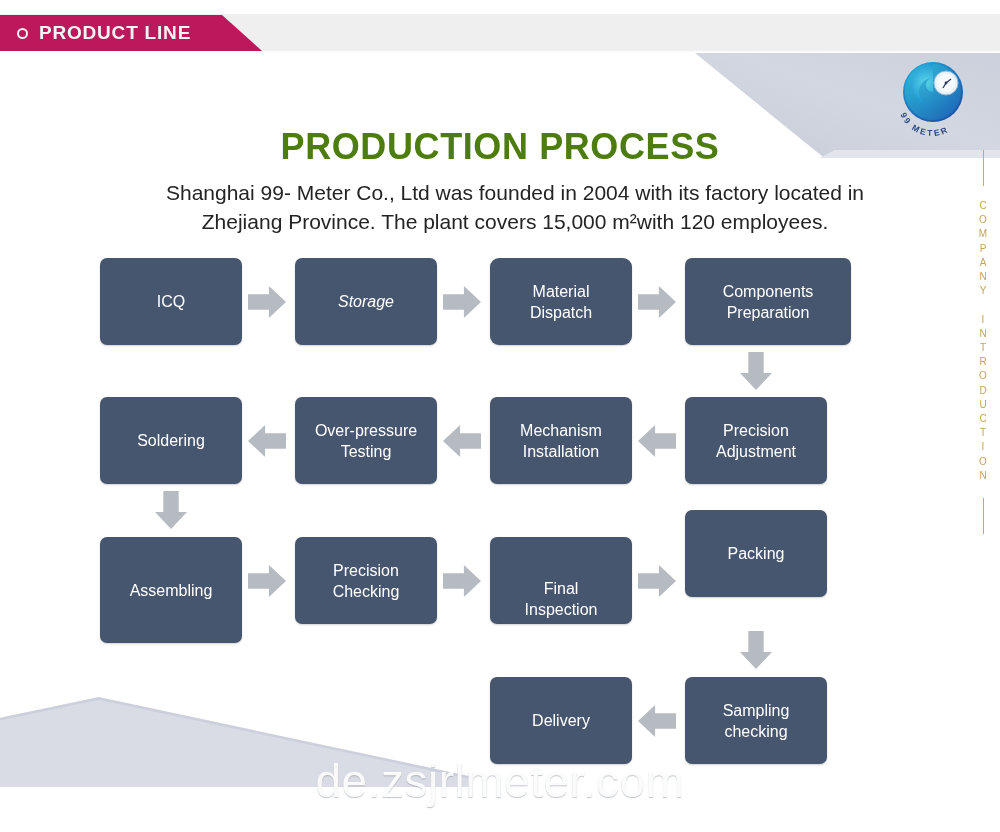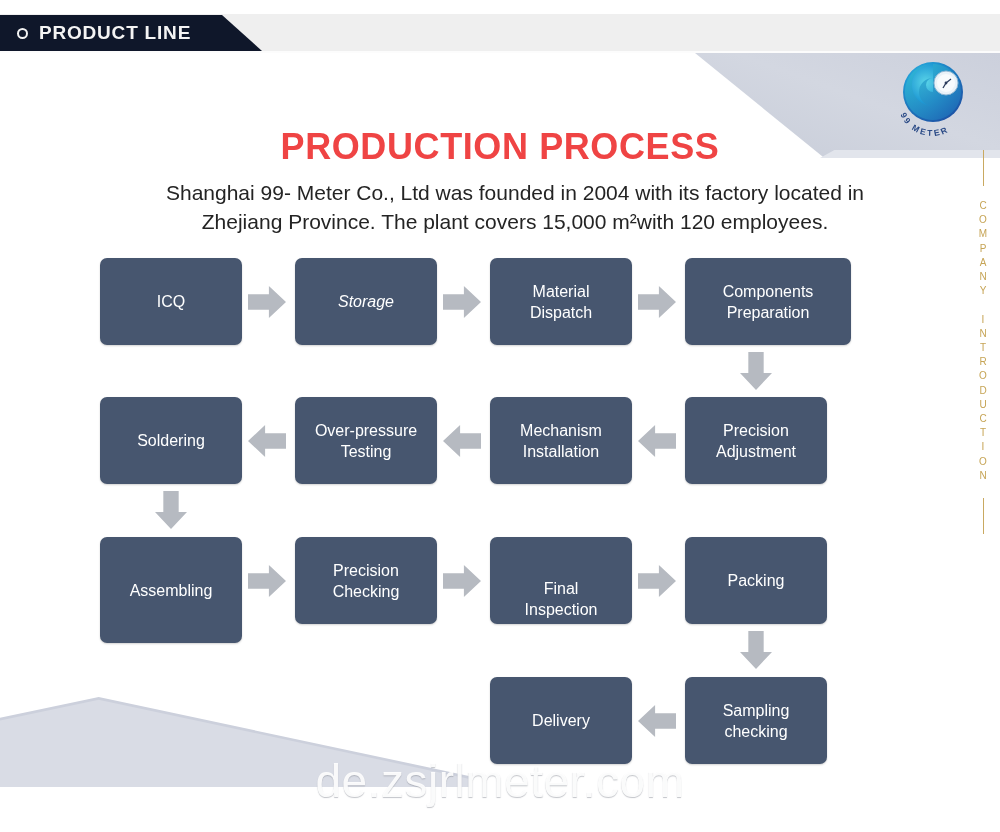--- a/index.html
+++ b/index.html
@@ -26,21 +26,21 @@
     width: 1000px;
     height: 37px;
     background: #efefef;
   }
   .header-banner {
     position: absolute;
     left: 0;
     top: 15px;
     width: 262px;
     height: 36px;
-    background: #0f172a;
+    background: #be185d;
     clip-path: polygon(0 0, 222px 0, 262px 36px, 0 36px);
     display: flex;
     align-items: center;
     box-sizing: border-box;
     padding-left: 17px;
   }
   .header-ring {
     width: 11px;
     height: 11px;
     border: 2.5px solid #f2f2f2;
@@ -142,21 +142,21 @@
 
   
   .page-title {
     position: absolute;
     left: 0;
     top: 126px;
     width: 1000px;
     text-align: center;
     font-size: 36px;
     font-weight: bold;
-    color: #ef4444;
+    color: #4d7c0f;
     letter-spacing: 0.6px;
   }
   .page-subtitle {
     position: absolute;
     left: 150px;
     top: 178px;
     width: 730px;
     text-align: center;
     font-size: 21px;
     line-height: 29px;
@@ -264,21 +264,21 @@
   <div class="flow-box" style="left:100px;top:258px;width:142px;height:87px;">
     <span>ICQ</span>
   </div>
   <div class="arrow arrow-right" style="left:248px;top:286px;width:38px;height:32px;"></div>
 
   <div class="flow-box" style="left:295px;top:258px;width:142px;height:87px;font-style:italic;">
     <span>Storage</span>
   </div>
   <div class="arrow arrow-right" style="left:443px;top:286px;width:38px;height:32px;"></div>
 
-  <div class="flow-box" style="left:490px;top:258px;width:142px;height:87px;">
+  <div class="flow-box" style="left:490px;top:258px;width:142px;height:87px;border-radius:9px;">
     <div>
       <span>Material</span>
       <span>Dispatch</span>
     </div>
   </div>
   <div class="arrow arrow-right" style="left:638px;top:286px;width:38px;height:32px;"></div>
 
   <div class="flow-box" style="left:685px;top:258px;width:166px;height:87px;">
     <div>
       <span>Components</span>
@@ -332,21 +332,21 @@
   <div class="arrow arrow-right" style="left:443px;top:565px;width:38px;height:32px;"></div>
 
   <div class="flow-box" style="left:490px;top:537px;width:142px;height:87px;align-items:flex-end;">
     <div>
       <span>Final</span>
       <span>Inspection</span>
     </div>
   </div>
   <div class="arrow arrow-right" style="left:638px;top:565px;width:38px;height:32px;"></div>
 
-  <div class="flow-box" style="left:685px;top:537px;width:142px;height:87px;">
+  <div class="flow-box" style="left:685px;top:510px;width:142px;height:87px;">
     <span>Packing</span>
   </div>
 
   <div class="arrow arrow-down" style="left:740px;top:631px;width:32px;height:38px;"></div>
 
   <div class="flow-box" style="left:490px;top:677px;width:142px;height:87px;">
     <span>Delivery</span>
   </div>
   <div class="arrow arrow-left" style="left:638px;top:705px;width:38px;height:32px;"></div>
 

